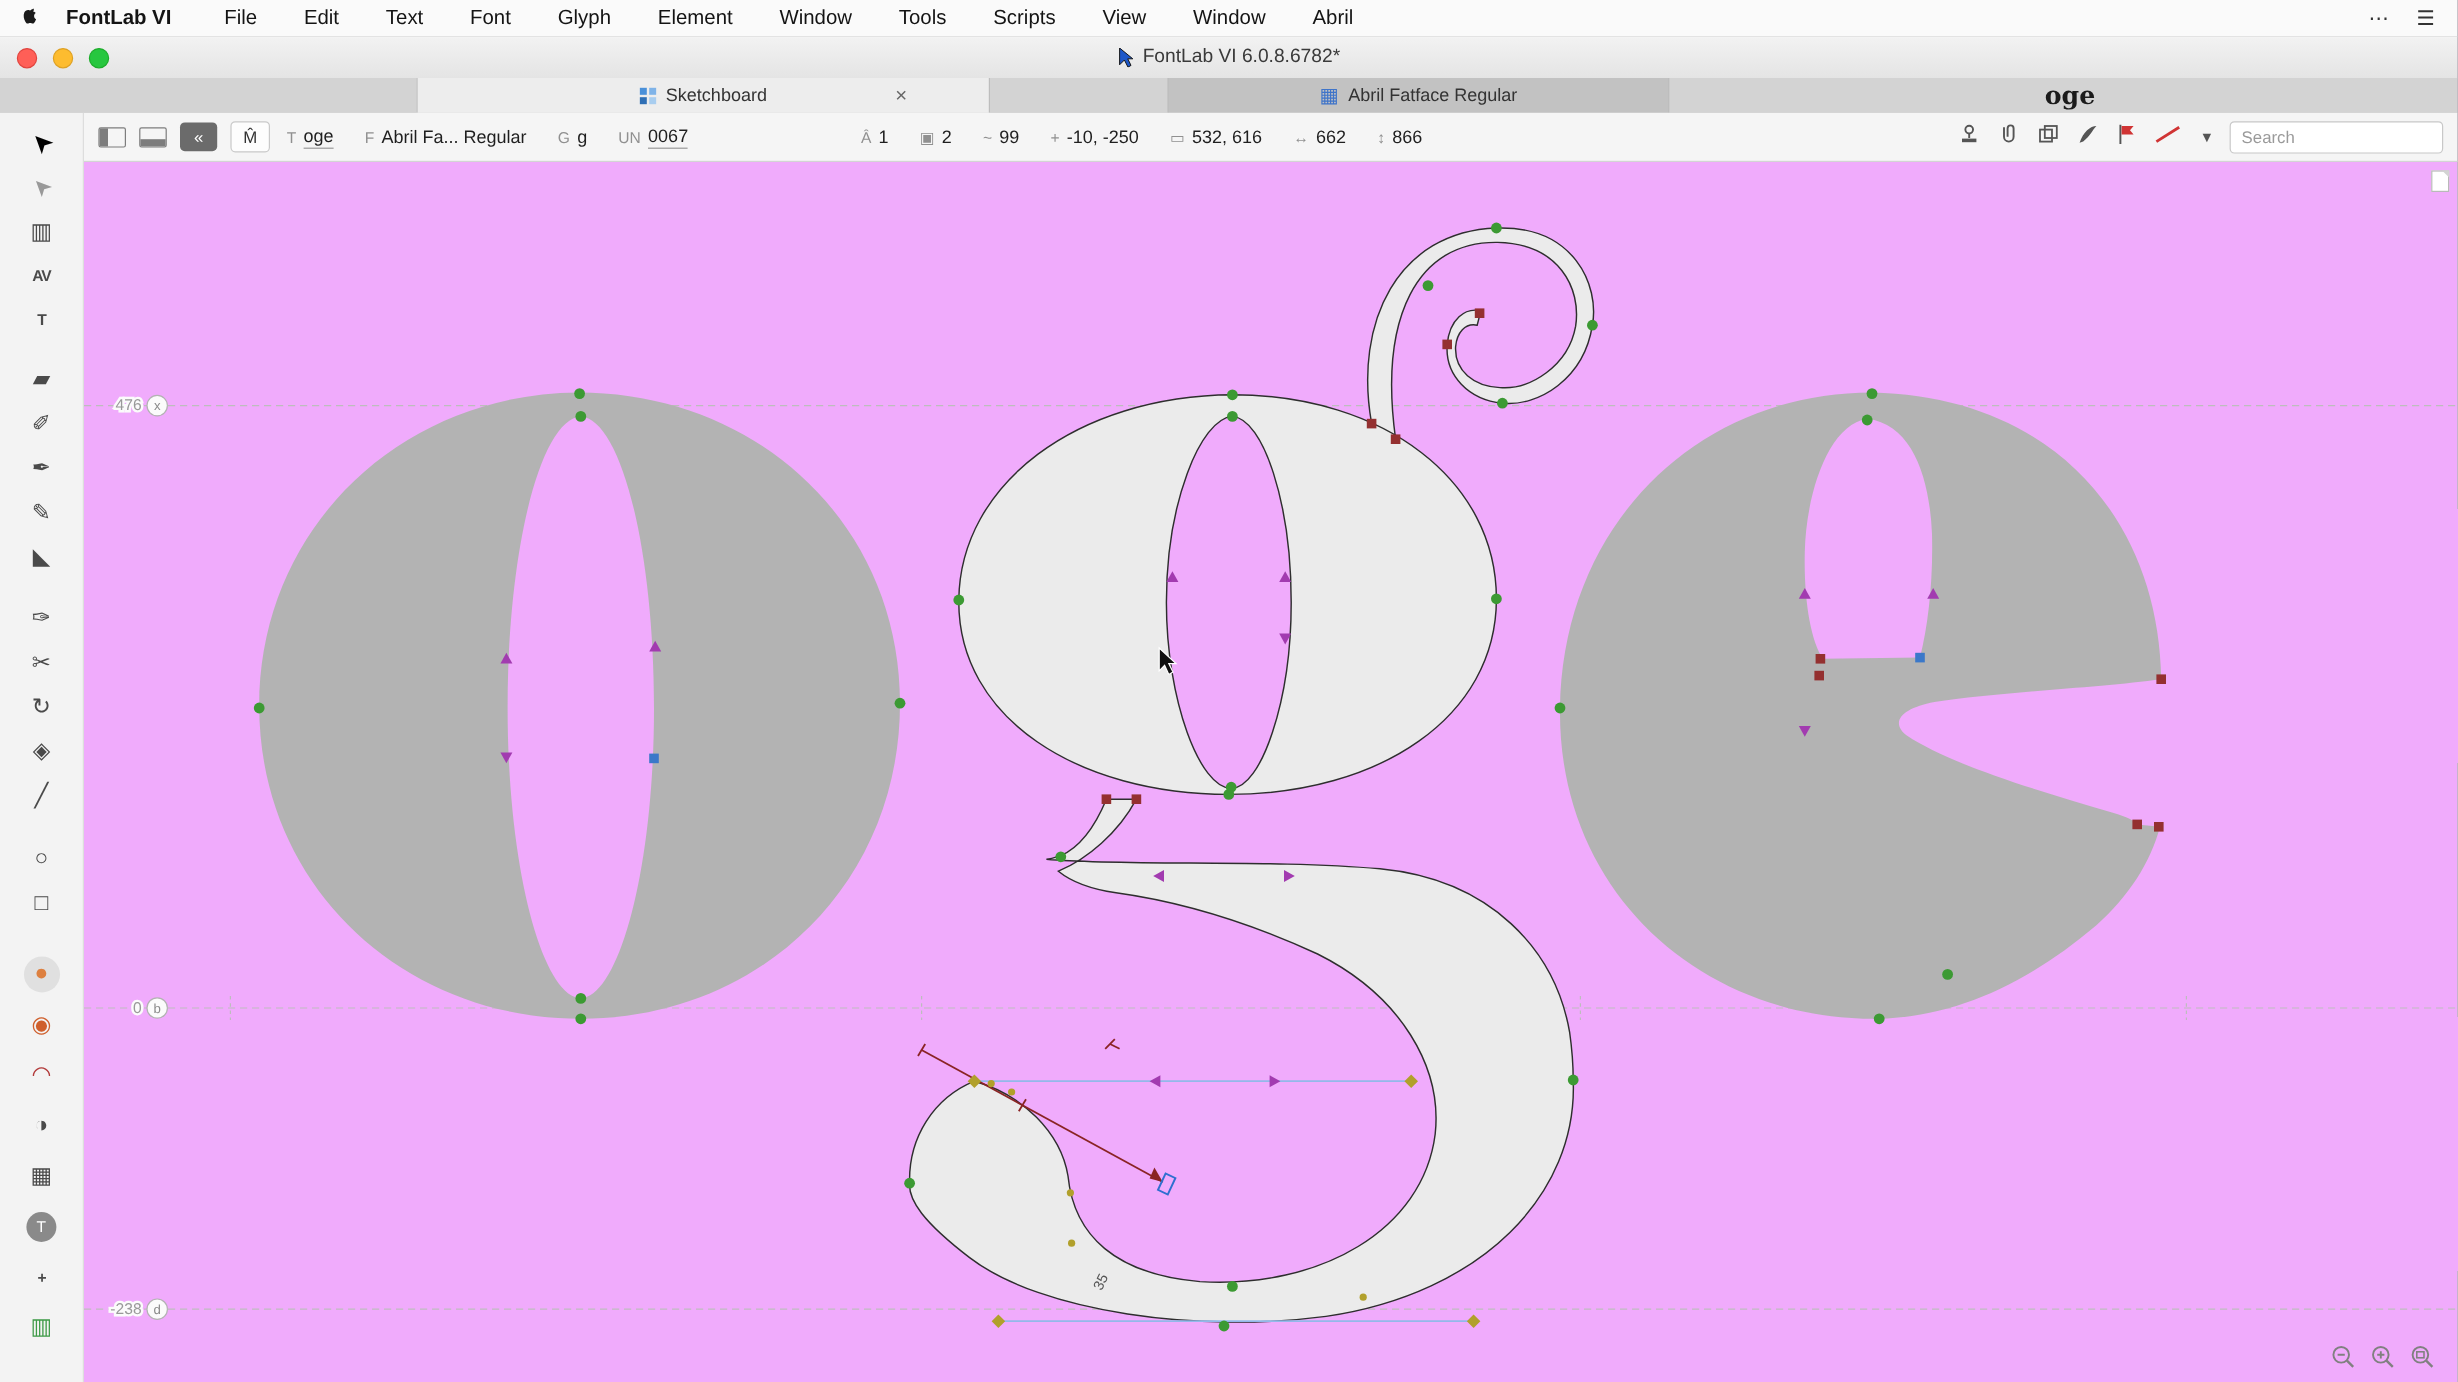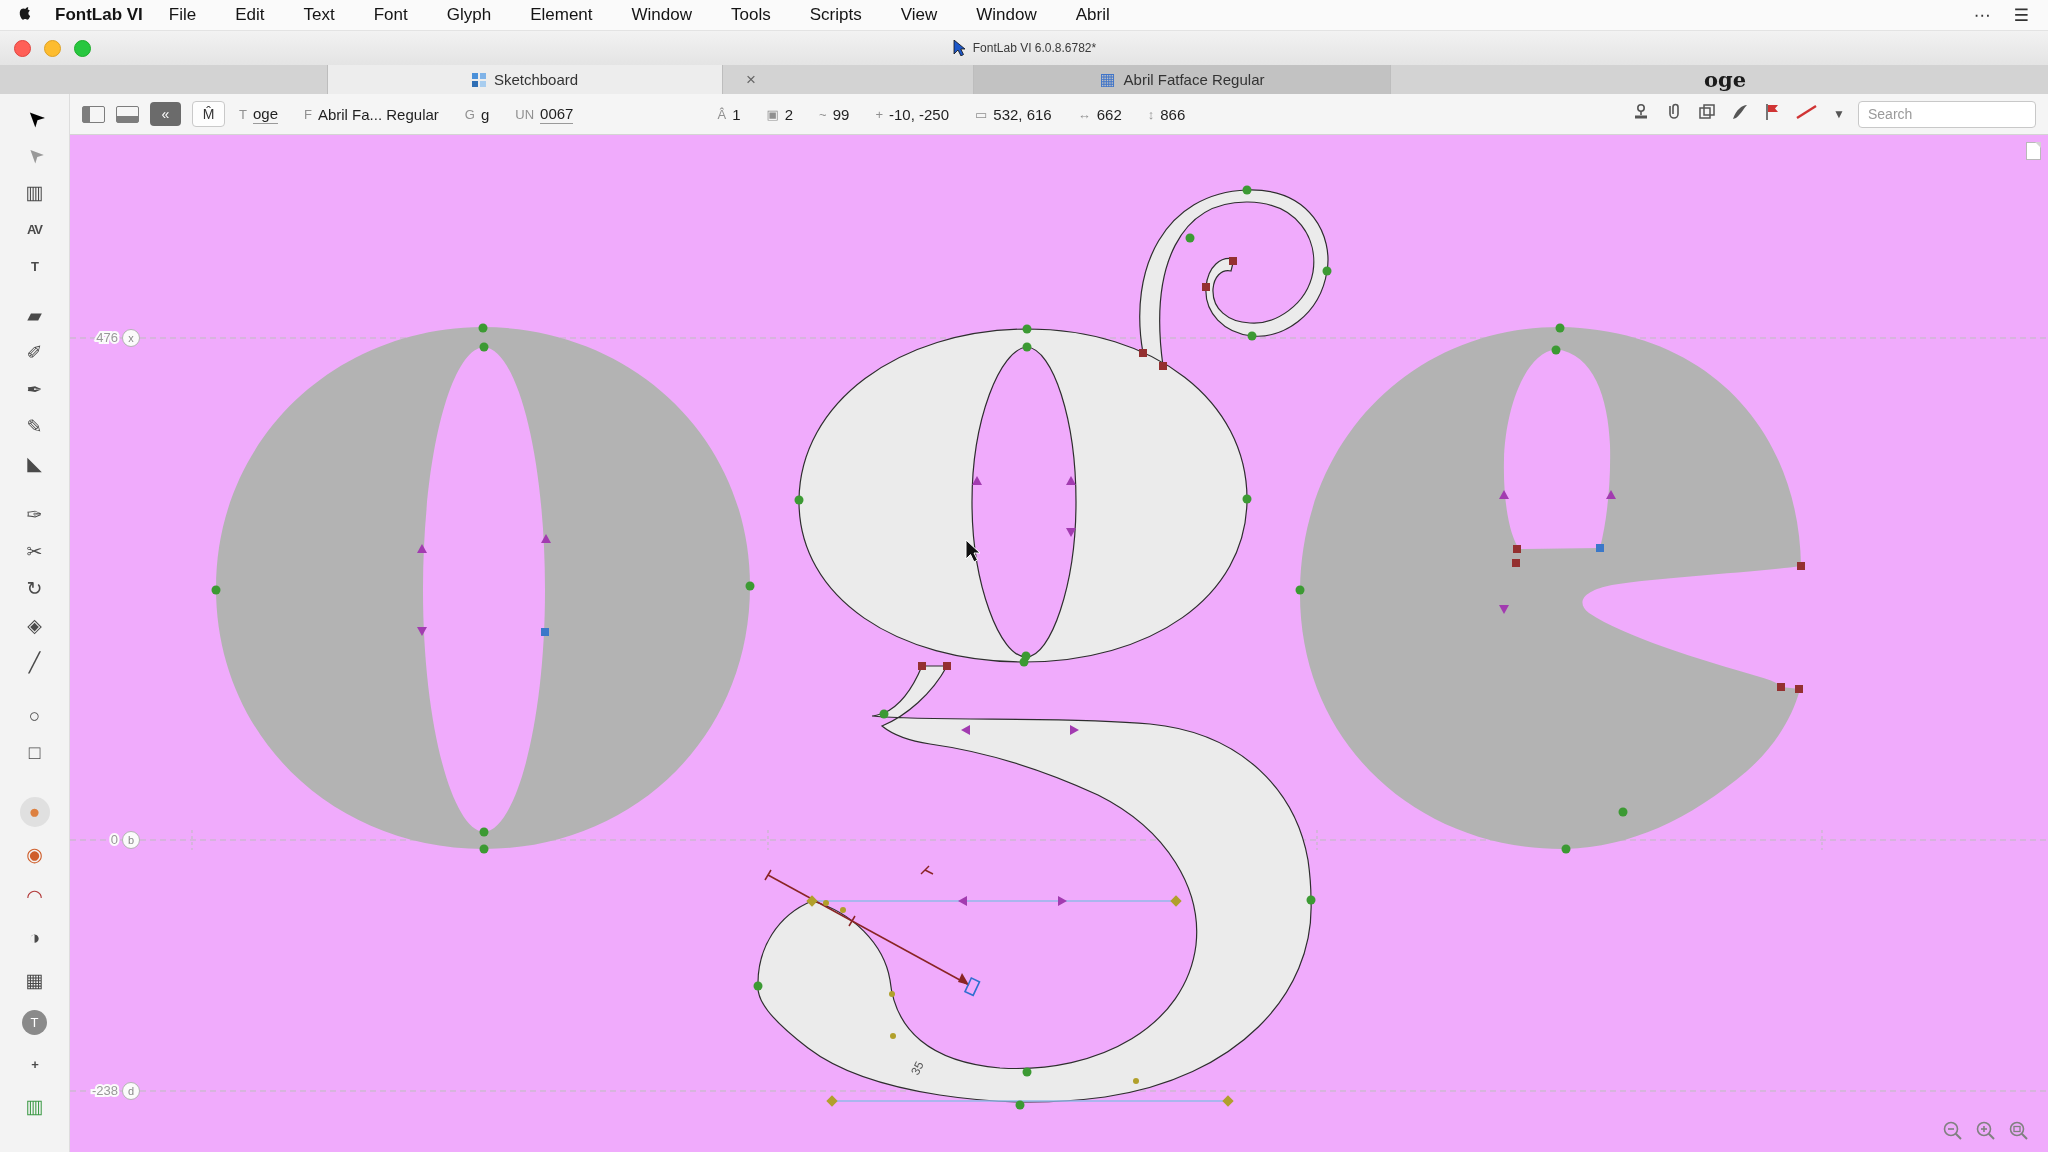--- a/index.html
+++ b/index.html
@@ -4,40 +4,40 @@
 <style>
   html,body{margin:0;padding:0;background:#888;}
   #app{position:relative;width:2048px;height:1152px;overflow:hidden;
        font-family:"Liberation Sans",sans-serif;background:#fbfbfb;
        -webkit-font-smoothing:antialiased;}
   
   #menubar{position:absolute;left:0;top:0;width:100%;height:31px;background:#fafafa;
            border-bottom:1px solid #e3e3e3;display:flex;align-items:center;
            padding:0 18px;box-sizing:border-box;font-size:17px;color:#141414;}
   #menubar .apple{display:flex;margin-right:22px;}
-  #menubar .appname{font-weight:700;margin-right:14px;}
+  #menubar .appname{font-weight:700;margin-right:32px;}
   #menu-items{display:flex;gap:27px;}
   .menu-item{cursor:default;margin-left:12px;}
   .mb-right{margin-left:auto;display:flex;gap:22px;color:#333;font-size:17px;letter-spacing:1px;}
   
   #titlebar{position:absolute;left:0;top:31px;width:100%;height:34px;
             background:linear-gradient(#f2f2f2,#e4e4e4);border-bottom:1px solid #c9c9c9;
-            display:flex;align-items:center;justify-content:center;font-size:12px;color:#3a3a3a;}
+            display:flex;align-items:center;justify-content:center;font-size:16px;color:#3a3a3a;}
   .lights{position:absolute;left:14px;top:0;height:34px;display:flex;align-items:center;gap:13px;}
   .light{width:15px;height:15px;border-radius:50%;}
   .light.red{background:#ff5f57;border:1px solid #e0443e;}
   .light.yellow{background:#fdbc2f;border:1px solid #dea123;}
   .light.green{background:#27c73f;border:1px solid #1dad2b;}
   #titlebar .tcur{margin-right:7px;display:flex;}
   
   #tabbar{position:absolute;left:0;top:65px;width:100%;height:29px;background:#d3d3d3;
           border-bottom:1px solid #b7b7b7;font-size:15px;color:#333;}
   .tab{position:absolute;top:0;height:29px;display:flex;align-items:center;justify-content:center;gap:8px;
        border-left:1px solid #bdbdbd;border-right:1px solid #bdbdbd;box-sizing:border-box;}
-  #tab-sketch{left:327px;width:396px;background:#ededed;}
+  #tab-sketch{left:347px;width:478px;background:#ededed;}
   #tab-font{left:973px;width:418px;background:#c2c2c2;}
   #tab-close{position:absolute;left:738px;top:0;height:29px;width:26px;display:flex;
              align-items:center;justify-content:center;color:#666;font-size:17px;}
   #glyph-preview{position:absolute;left:1675px;top:0;width:100px;height:29px;display:flex;
                  align-items:center;justify-content:center;
                  font-family:"DejaVu Serif",serif;font-weight:700;font-size:21px;color:#1b1b1b;}
   .tabicon{width:14px;height:14px;display:inline-block;}
   .gridicon{color:#3f74c9;font-size:17px;line-height:14px;}
   
   #toolbar{position:absolute;left:70px;top:94px;right:0;height:41px;background:#f5f5f5;

